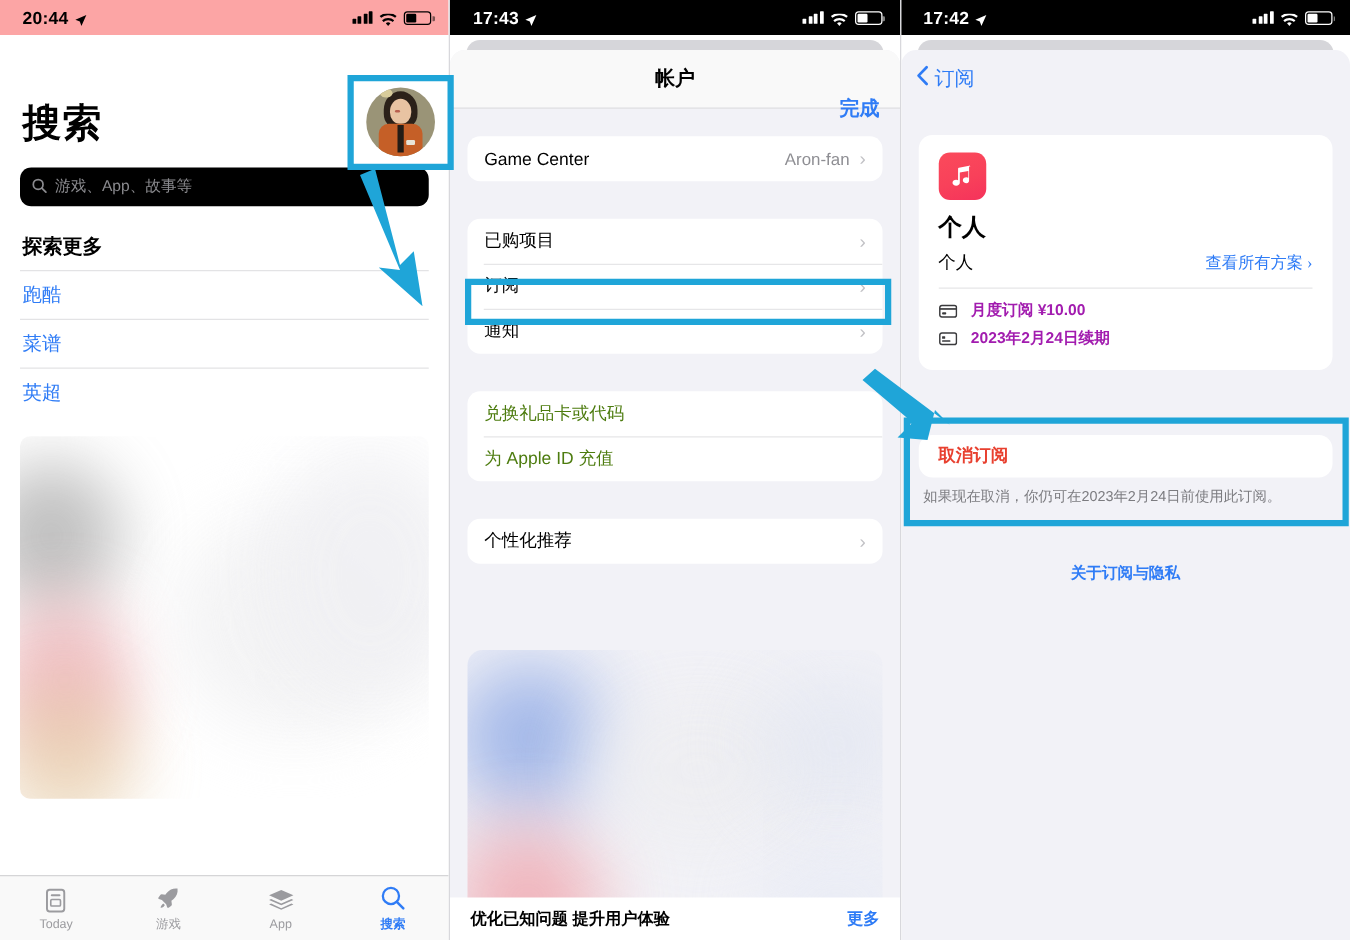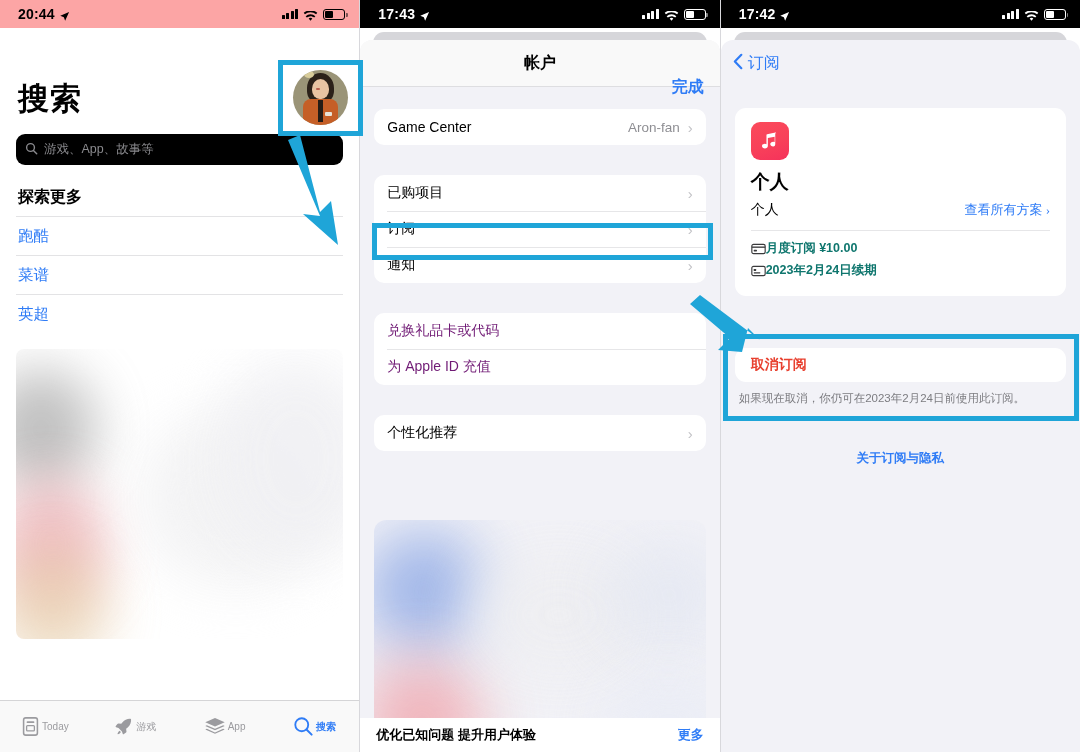--- a/index.html
+++ b/index.html
@@ -116,21 +116,21 @@
     position: absolute;
     left: 0; right: 0; bottom: 0;
     height: 51px;
     background: rgba(249,249,249,.96);
     border-top: 1px solid #d5d5d7;
     display: flex;
   }
   .tab {
     flex: 1;
     display: flex;
-    flex-direction: row;
+    flex-direction: column;
     align-items: center;
     justify-content: center;
     gap: 2px;
     color: #9b9b9f;
     font-size: 10px;
   }
   .tab.active { color: #2f7cf6; font-weight: bold; }
   .tab .glyph { height: 23px; display: flex; align-items: center; }
 
   
@@ -176,21 +176,21 @@
     position: relative;
   }
   .cell + .cell::before {
     content:""; position: absolute; left: 13px; right: 0; top: 0; height: 1px; background: #e6e6e8;
   }
   .cell .val { margin-left: auto; color: #8e8e93; font-size: 13.5px; }
   .chev {
     margin-left: 8px; color: #c2c2c6; font-size: 15px; line-height: 1;
   }
   .cell .chev:first-of-type { }
-  .cell.link { color: #701a75; align-items: center; }
+  .cell.link { color: #4d7c0f; align-items: center; }
   .sp22 { height: 22px; }
   .sp30 { height: 30px; }
 
   .p2-blur { position: absolute; left: 14px; right: 14px; top: 480px; height: 240px; border-radius: 12px; overflow: hidden; }
   .p2-blur .blob { position: absolute; border-radius: 50%; filter: blur(30px); }
   .p2-bottombar {
     position: absolute; left: 0; right: 0; bottom: 0; height: 34px;
     background: #fff;
     display: flex; align-items: center; padding: 0 16px;
     font-size: 13px; font-weight: bold; color: #000;
@@ -210,21 +210,21 @@
   }
   .appicon {
     width: 38px; height: 38px; border-radius: 9px;
     background: linear-gradient(160deg,#fb4a5b 0%,#f8415a 55%,#f5325b 100%);
     display: flex; align-items: center; justify-content: center;
   }
   .card .appname { font-size: 19px; font-weight: bold; color: #000; margin: 9px 0 6px; }
   .planrow { display: flex; align-items: baseline; font-size: 14px; color: #000; }
   .planrow .seeall { margin-left: auto; color: #2f7cf6; font-size: 13px; font-family: Liberation Serif, serif; }
   .card hr { border: 0; border-top: 1px solid #e6e6e8; margin: 11px 0 9px; }
-  .infoline { display: flex; align-items: center; font-size: 12.5px; color: #0f766e; margin: 5px 0; font-weight: bold; }
+  .infoline { display: flex; align-items: center; gap: 11px; font-size: 12.5px; color: #a21caf; margin: 5px 0; font-weight: bold; }
   .infoline .ic { width: 15px; height: 13px; color: #3a3a3c; display:flex; align-items:center; }
   .cancel-card {
     margin: 0 14px; background: #fff; border-radius: 11px;
     height: 34px; display: flex; align-items: center; padding: 0 16px;
     font-size: 14px; color: #e8402f; font-weight: bold;
   }
   .cancel-note {
     margin: 8px 18px 0; font-size: 11.5px; color: #7c7c80; line-height: 1.4;
   }
   .about {

